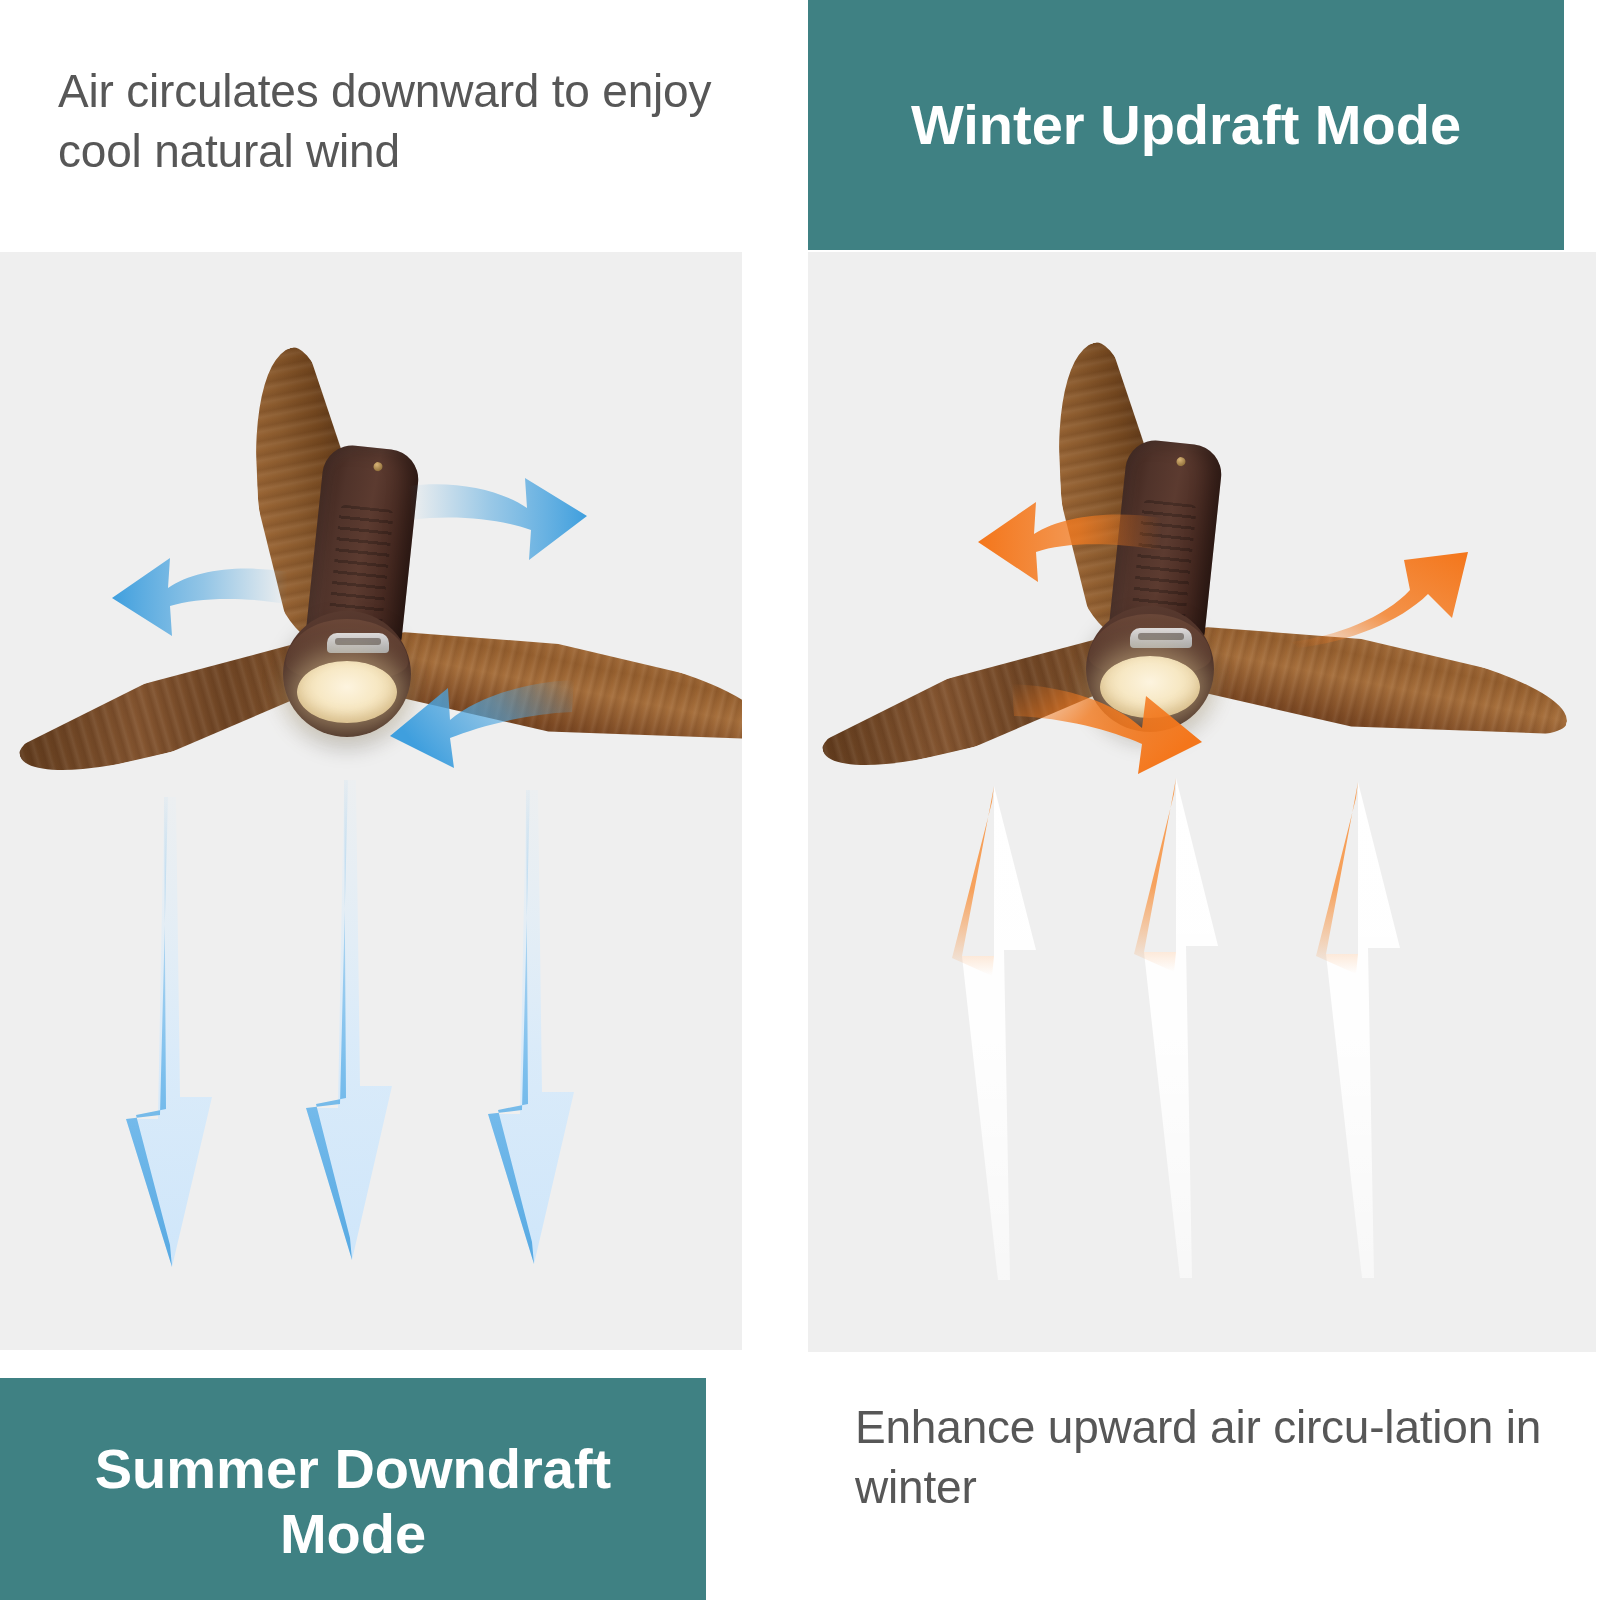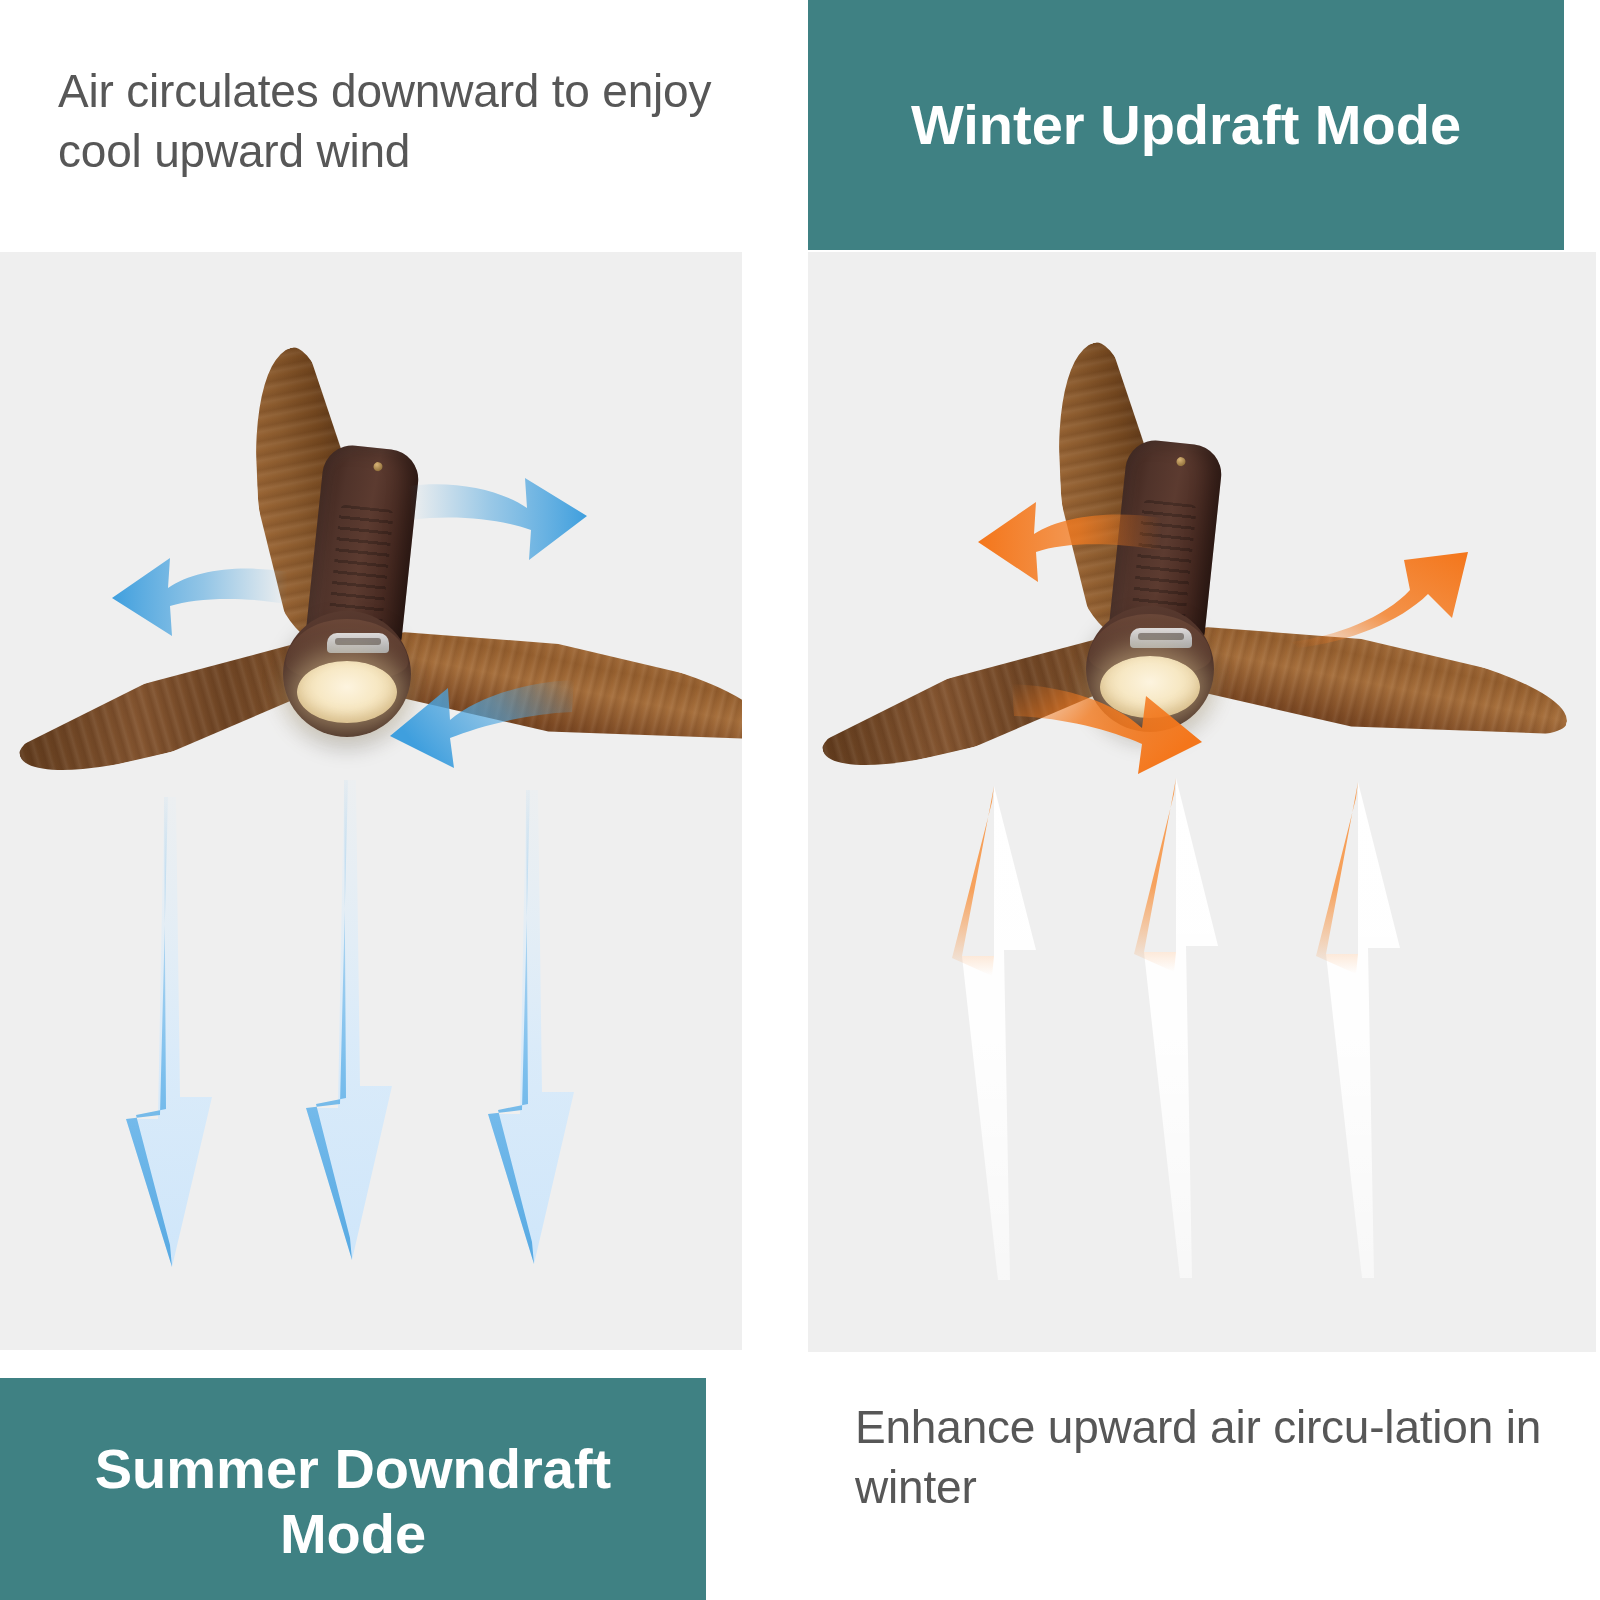--- a/index.html
+++ b/index.html
@@ -152,21 +152,21 @@
 
   
   .flow { position:absolute; }
   .flow svg { display:block; overflow:visible; }
 </style>
 </head>
 <body>
 
 <div class="board">
 
-  <div class="caption-text tl-caption">Air circulates downward to enjoy cool upward wind</div>
+  <div class="caption-text tl-caption">Air circulates downward to enjoy cool natural wind</div>
 
   <div class="teal-panel tr-panel">
     <div class="teal-title">Winter Updraft Mode</div>
   </div>
 
   <div class="photo photo-left">
     <div class="stage">
 
       <div class="fan" style="left:345px; top:395px;">
 

